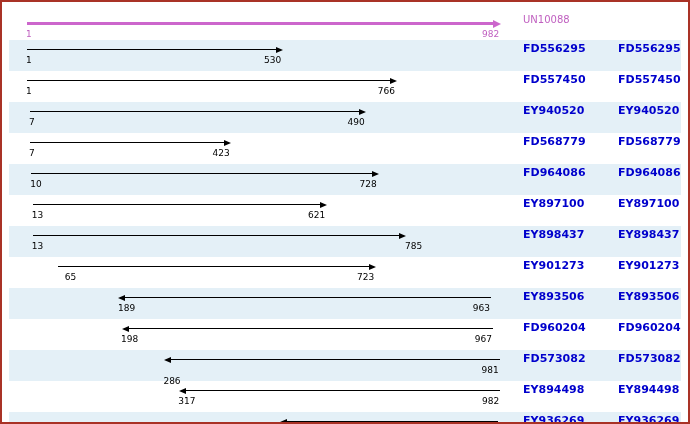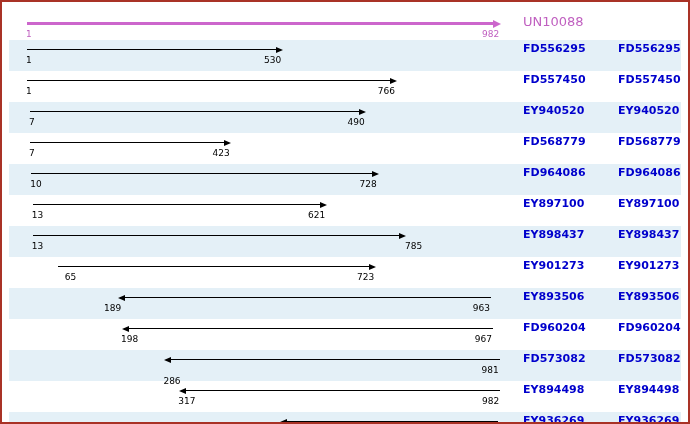--- a/index.html
+++ b/index.html
@@ -48,21 +48,21 @@
     position: absolute;
     width: 0;
     height: 0;
     border-top: 4px solid transparent;
     border-bottom: 4px solid transparent;
     border-left: 8px solid #cc66cc;
   }
   .ref-label {
     position: absolute;
     color: #c060c0;
-    font-size: 13px;
+    font-size: 10px;
     font-family: "DejaVu Sans", sans-serif;
     white-space: nowrap;
   }
   .ref-coord {
     position: absolute;
     color: #c060c0;
     font-size: 9px;
     font-family: "DejaVu Sans", sans-serif;
     white-space: nowrap;
   }
@@ -166,21 +166,21 @@
       <div class="band plain" style="top: 255px;"></div>
       <div class="hit-line" style="top: 264px; left: 55.8583px; width: 311.262px;"></div>
       <div class="hit-head-r" style="left: 367.12px; top: 261.5px;"></div>
       <div class="coord" style="left: 54.8583px; top: 270px; padding-left: 8px;">65</div>
       <div class="coord" style="left: 355.12px; top: 270px;">723</div>
       <div class="hit-name" style="left: 521px; top: 257px;">EY901273</div>
       <div class="hit-name" style="left: 616px; top: 257px;">EY901273</div>
       <div class="band" style="top: 286px;"></div>
       <div class="hit-line" style="top: 295px; left: 121.646px; width: 367.193px;"></div>
       <div class="hit-head-l" style="left: 115.646px; top: 292.5px;"></div>
-      <div class="coord" style="left: 102px; top: 301px;">189</div>
+      <div class="coord" style="left: 116px; top: 301px;">189</div>
       <div class="coord" style="left: 470.839px; top: 301px;">963</div>
       <div class="hit-name" style="left: 521px; top: 288px;">EY893506</div>
       <div class="hit-name" style="left: 616px; top: 288px;">EY893506</div>
       <div class="band plain" style="top: 317px;"></div>
       <div class="hit-line" style="top: 326px; left: 125.986px; width: 364.782px;"></div>
       <div class="hit-head-l" style="left: 119.986px; top: 323.5px;"></div>
       <div class="coord" style="left: 118.986px; top: 332px;">198</div>
       <div class="coord" style="left: 472.768px; top: 332px;">967</div>
       <div class="hit-name" style="left: 521px; top: 319px;">FD960204</div>
       <div class="hit-name" style="left: 616px; top: 319px;">FD960204</div>

